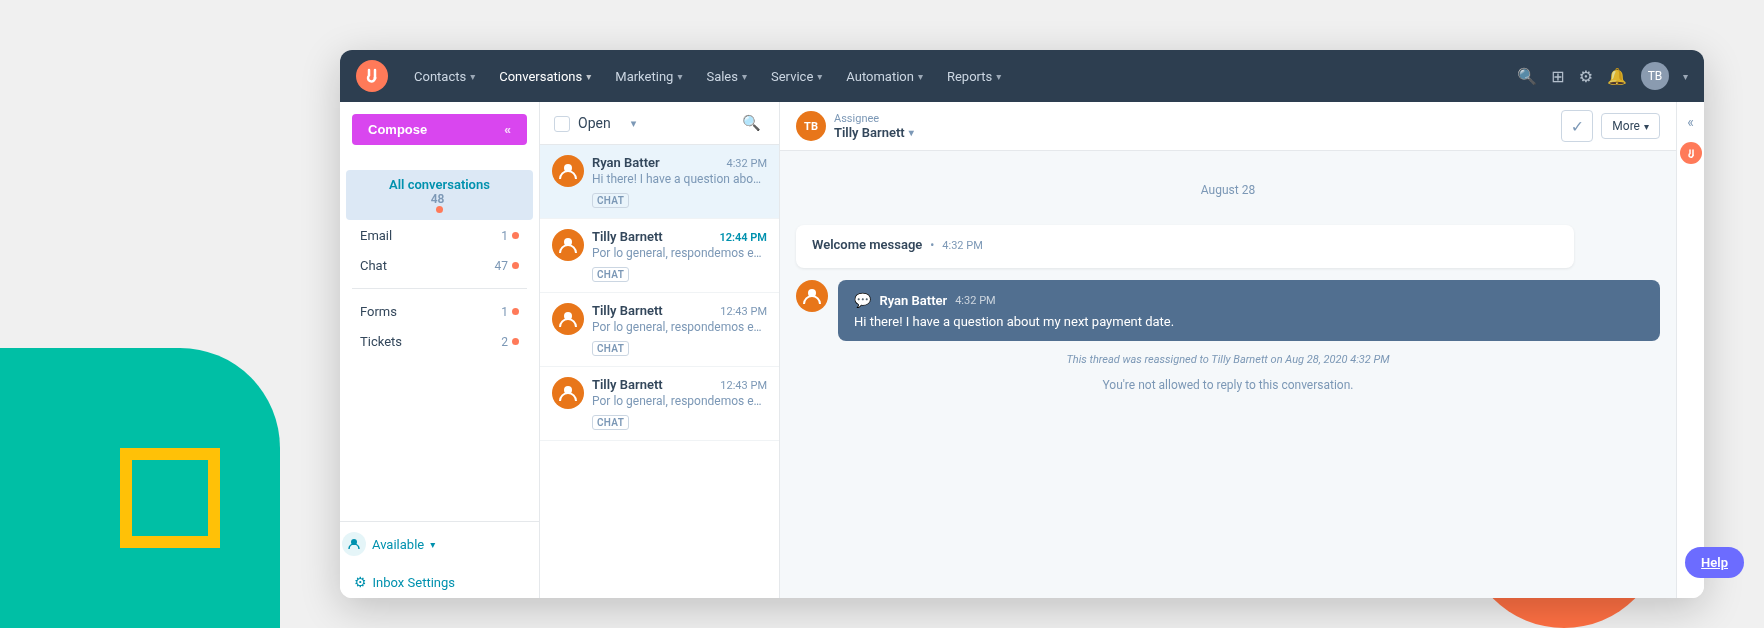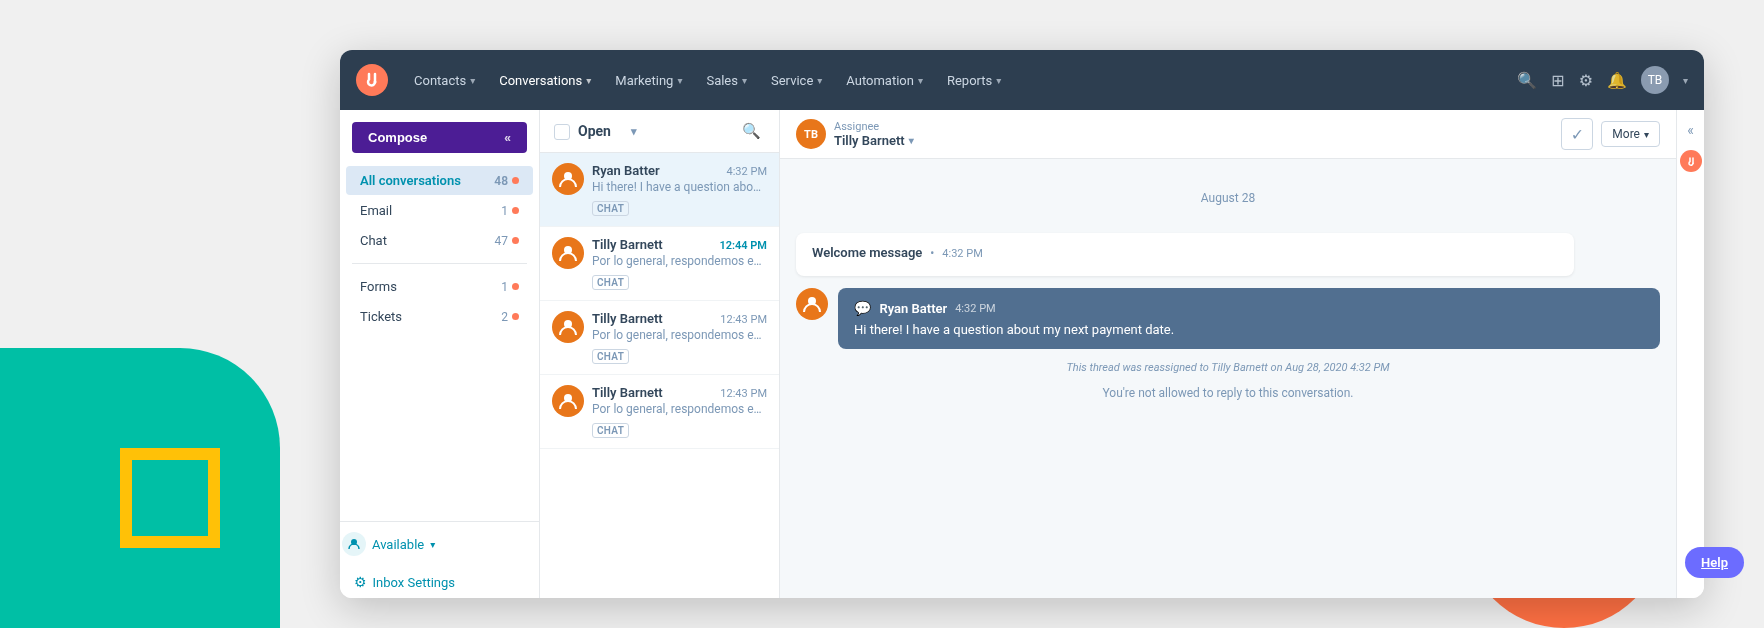--- a/index.html
+++ b/index.html
@@ -56,21 +56,21 @@
       box-shadow: 0 10px 40px rgba(0,0,0,0.2);
       overflow: hidden;
       z-index: 2;
       display: flex;
       flex-direction: column;
     }
 
     
     .top-nav {
       background: #2d3e50;
-      height: 60px;
+      height: 52px;
       display: flex;
       align-items: center;
       padding: 0 16px;
       flex-shrink: 0;
     }
     .nav-logo {
       width: 32px;
       height: 32px;
       margin-right: 16px;
       flex-shrink: 0;
@@ -133,22 +133,22 @@
     .left-sidebar {
       width: 200px;
       background: #fff;
       border-right: 1px solid #e5e8eb;
       display: flex;
       flex-direction: column;
       flex-shrink: 0;
       padding-top: 12px;
     }
     .compose-btn {
-      margin: 0 12px 12px;
-      background: #4c1d95;
+      margin: 0 12px 24px;
+      background: #d946ef;
       color: #fff;
       border: none;
       border-radius: 4px;
       padding: 8px 16px;
       font-size: 13px;
       font-weight: 600;
       cursor: pointer;
       display: flex;
       align-items: center;
       justify-content: space-between;
@@ -165,21 +165,21 @@
     .sidebar-item {
       display: flex;
       align-items: center;
       padding: 7px 14px;
       font-size: 13px;
       color: #33475b;
       cursor: pointer;
       border-radius: 4px;
       margin: 1px 6px;
     }
-    .sidebar-item.active { background: #dce8f5; color: #0091ae; font-weight: 600; }
+    .sidebar-item.active { background: #dce8f5; color: #0091ae; font-weight: 600; flex-direction: column; }
     .sidebar-item-label { flex: 1; }
     .sidebar-item-count {
       font-size: 12px;
       color: #7c98b6;
       margin-right: 4px;
     }
     .sidebar-dot {
       width: 7px;
       height: 7px;
       border-radius: 50%;
@@ -238,21 +238,21 @@
       border-bottom: 1px solid #e5e8eb;
       display: flex;
       align-items: center;
       justify-content: space-between;
     }
     .open-dropdown {
       display: flex;
       align-items: center;
       gap: 20px;
       font-size: 14px;
-      font-weight: 700;
+      font-weight: 400;
       color: #33475b;
       cursor: pointer;
     }
     .open-dropdown .chevron { font-size: 11px; color: #7c98b6; }
     .conv-list-items {
       flex: 1;
       overflow-y: auto;
     }
     .conv-item {
       display: flex;

